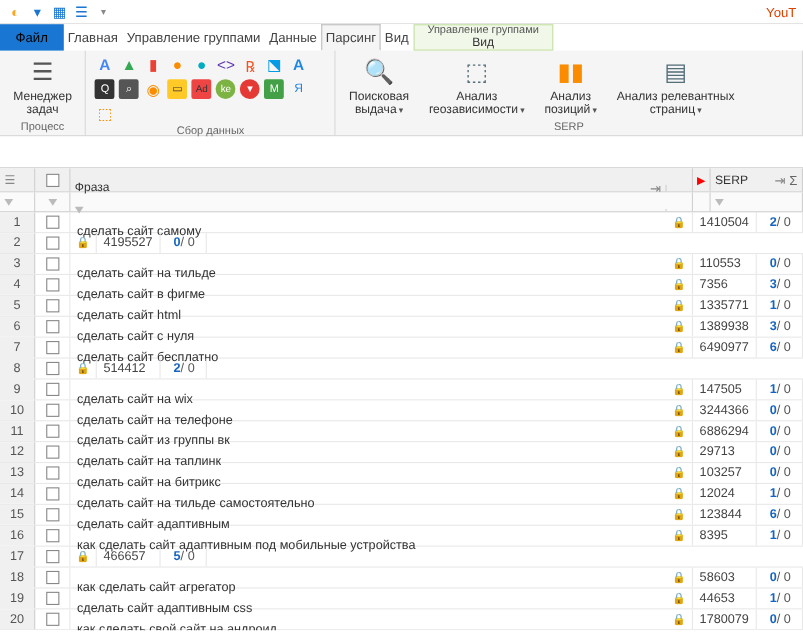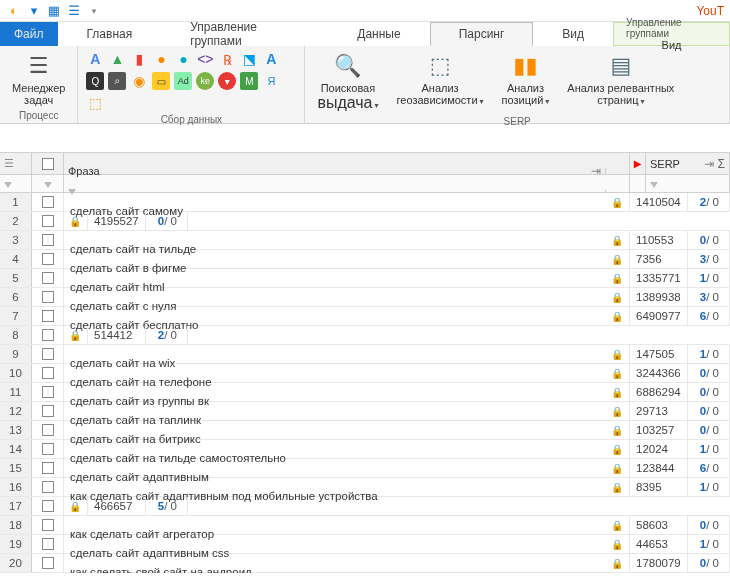--- a/index.html
+++ b/index.html
@@ -6,22 +6,22 @@
   body { font-family: "Segoe UI", Tahoma, sans-serif; font-size: 12px; color: #333; background: #fff; width: 730px; height: 577px; overflow: hidden; }
   
   
   .titlebar { height: 22px; display: flex; align-items: center; background: #fff; border-bottom: 1px solid #e0e0e0; }
   .titlebar-left { display: flex; gap: 4px; padding-left: 6px; align-items: center; }
   .titlebar-icon { width: 16px; height: 16px; display: inline-flex; align-items: center; justify-content: center; font-size: 13px; }
   .titlebar-right { margin-left: auto; padding-right: 6px; color: #d40; font-size: 12px; }
 
   
   .menubar { height: 24px; display: flex; align-items: stretch; background: #fff; }
-  .file-btn { background: #1976d2; color: #e5e5e5; padding: 2px 14px; display: flex; align-items: center; font-size: 12px; }
-  .tab { padding: 0 28px; display: flex; align-items: center; color: #444; cursor: pointer; border: 1px solid transparent; }
+  .file-btn { background: #1976d2; color: #000000; padding: 2px 14px; display: flex; align-items: center; font-size: 12px; }
+  .tab { padding: 0 3px; display: flex; align-items: center; color: #444; cursor: pointer; border: 1px solid transparent; }
   .tab.active { border: 1px solid #bdbdbd; border-bottom: 1px solid #f5f5f5; background: #f5f5f5; }
   .tab-ctx { border: 1px solid #c5e1a5; background: #f1f8e9; display: flex; flex-direction: column; align-items: center; font-size: 10px; color: #555; padding: 0 12px; justify-content: center; line-height: 1.1; }
   .tab-ctx .sub { font-size: 11px; color: #333; }
 
   
   .ribbon { display: flex; background: #f5f5f5; border-bottom: 1px solid #d0d0d0; height: 78px; }
   .ribbon-group { border-right: 1px solid #d9d9d9; padding: 4px 8px 2px; display: flex; flex-direction: column; justify-content: space-between; }
   .ribbon-group-label { text-align: center; font-size: 10px; color: #666; margin-top: 2px; }
   .ribbon-big-btn { display: flex; flex-direction: column; align-items: center; gap: 2px; font-size: 11px; color: #333; padding: 2px 4px; }
   .ribbon-big-btn .ico { width: 28px; height: 28px; display: flex; align-items: center; justify-content: center; font-size: 22px; }
@@ -109,36 +109,36 @@
       <span class="ri" style="color:#fb8c00">●</span>
       <span class="ri" style="color:#00acc1">●</span>
       <span class="ri" style="color:#5e35b1">&lt;&gt;</span>
       <span class="ri" style="color:#f4511e">℞</span>
       <span class="ri" style="color:#039be5">⬔</span>
       <span class="ri" style="color:#1e88e5;font-weight:bold">A</span>
       <span class="ri" style="background:#333;color:#fff;font-size:10px">Q</span>
       <span class="ri" style="background:#555;color:#fff;font-size:10px">⌕</span>
       <span class="ri" style="color:#fb8c00">◉</span>
       <span class="ri" style="background:#ffca28;font-size:10px">▭</span>
-      <span class="ri" style="background:#86efac;font-size:9px;font-weight:normal">Ad</span>
+      <span class="ri" style="background:#ef4444;font-size:9px;font-weight:normal">Ad</span>
       <span class="ri" style="background:#7cb342;color:#fff;font-size:9px;border-radius:50%">ke</span>
       <span class="ri" style="background:#e53935;color:#fff;border-radius:50%;font-size:10px">▾</span>
       <span class="ri" style="background:#43a047;color:#fff;font-size:10px">M</span>
       <span class="ri" style="color:#1e88e5;font-size:11px">Я</span>
       <span class="ri" style="color:#fb8c00">⬚</span>
     </div>
     <div class="ribbon-group-label">Сбор данных</div>
   </div>
 
   <div class="ribbon-group" style="flex:1">
     <div class="serp-btns">
       <div class="ribbon-big-btn">
         <span class="ico" style="color:#f9a825">🔍</span>
         <span>Поисковая</span>
-        <span class="dd" style="font-size:16px;margin-top:-2px">выдача</span>
+        <span class="dd" style="font-size:11px;margin-top:-2px">выдача</span>
       </div>
       <div class="ribbon-big-btn">
         <span class="ico" style="color:#546e7a">⬚</span>
         <span>Анализ</span>
         <span class="dd" style="font-size:11px;margin-top:-2px">геозависимости</span>
       </div>
       <div class="ribbon-big-btn">
         <span class="ico" style="color:#fb8c00">▮▮</span>
         <span>Анализ</span>
         <span class="dd" style="font-size:11px;margin-top:-2px">позиций</span>

